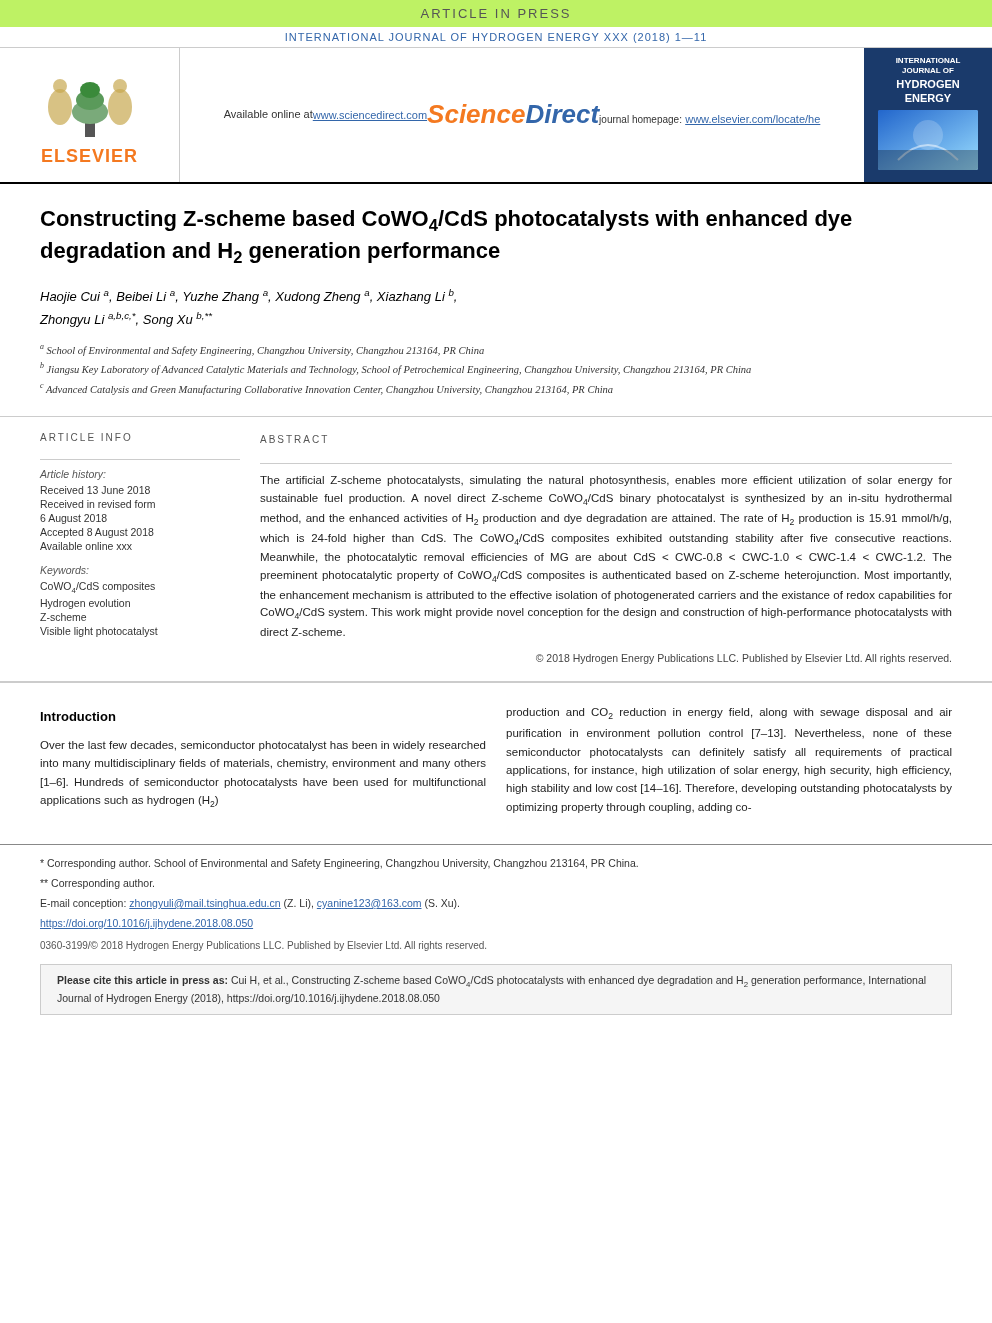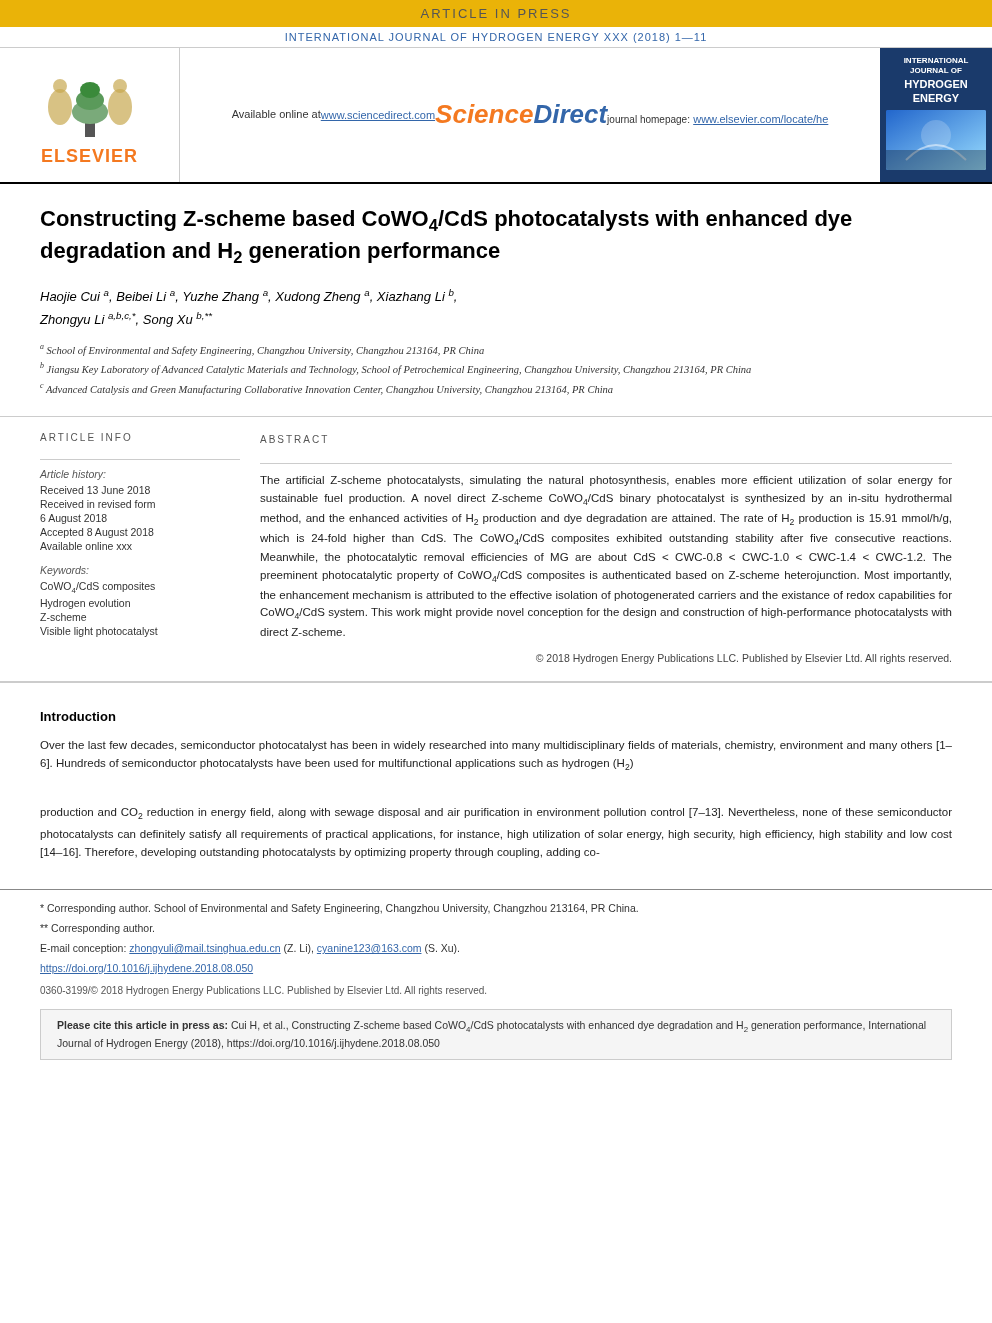--- a/index.html
+++ b/index.html
@@ -7,21 +7,21 @@
       width: 992px;
       min-height: 1323px;
       background: #fff;
       font-family: 'Times New Roman', Times, serif;
       font-size: 13px;
       color: #000;
     }
 
     
     .article-in-press-banner {
-      background: #eab308;
+      background: #bef264;
       text-align: center;
       padding: 6px 0;
       font-size: 13px;
       color: #555;
       letter-spacing: 2px;
       text-transform: uppercase;
       font-family: Arial, sans-serif;
     }
 
     
@@ -111,21 +111,21 @@
     }
 
     .journal-homepage-link {
       color: #3366aa;
       font-size: 11px;
       font-family: Arial, sans-serif;
       text-decoration: underline;
     }
 
     .hydrogen-energy-cover {
-      width: 112px;
+      width: 128px;
       background: #1a3a6b;
       display: flex;
       flex-direction: column;
       align-items: center;
       justify-content: center;
       padding: 8px;
       color: white;
       font-family: Arial, sans-serif;
     }
 
@@ -262,21 +262,21 @@
       margin-top: 8px;
       font-size: 10.5px;
       color: #444;
       text-align: right;
     }
 
     
     .body-section {
       padding: 20px 40px;
       display: flex;
-      flex-direction: column;
+      flex-direction: row;
       gap: 20px;
     }
 
     .body-left-col {
       flex: 1;
       font-size: 11.5px;
       font-family: Arial, sans-serif;
       line-height: 1.6;
     }
 

